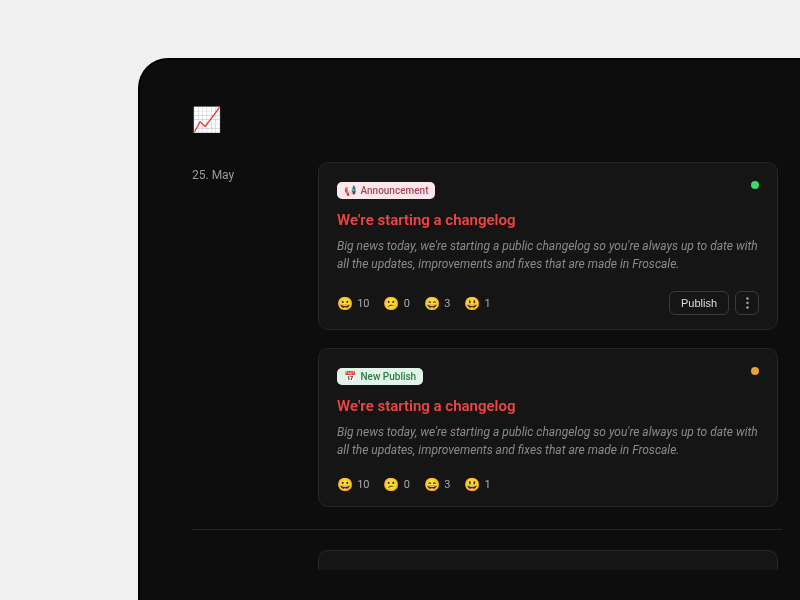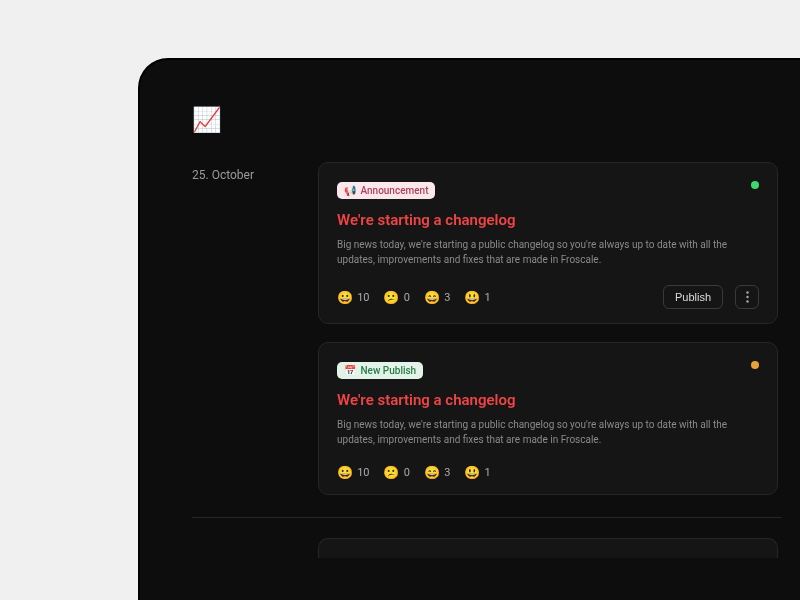--- a/index.html
+++ b/index.html
@@ -81,23 +81,24 @@
   .dot-green { background: #3dd96a; }
   .dot-orange { background: #e8a23c; }
   .card-title {
     color: #ef4444;
     font-size: 15px;
     font-weight: 600;
     margin-bottom: 8px;
   }
   .card-body {
     color: #8a8a8a;
-    font-size: 10px;
+    font-size: 12px;
     line-height: 1.5;
     margin-bottom: 18px;
+    font-style: italic;
   }
   .card-footer {
     display: flex;
     align-items: center;
     justify-content: space-between;
   }
   .reactions {
     display: flex;
     gap: 14px;
   }
@@ -105,21 +106,21 @@
     display: flex;
     align-items: center;
     gap: 4px;
     font-size: 11px;
     color: #aaa;
   }
   .reaction-emoji { font-size: 13px; }
   .actions {
     display: flex;
     align-items: center;
-    gap: 12px;
+    gap: 6px;
   }
   .btn {
     background: transparent;
     border: 1px solid #3a3a3a;
     color: #ddd;
     font-size: 11px;
     padding: 5px 11px;
     border-radius: 6px;
     cursor: pointer;
     display: flex;
@@ -158,21 +159,21 @@
 <body>
 
 <div class="device-frame">
 
   <h1 class="page-title">
     <span>📈</span>
   </h1>
 
   <div class="content-row">
     <div class="date-col">
-      <div class="date-label">25. October</div>
+      <div class="date-label">25. May</div>
     </div>
 
     <div class="cards-col">
 
       <div class="card">
         <span class="status-dot dot-green"></span>
         <span class="tag tag-pink">
           <span>📢</span>
           <span>Announcement</span>
         </span>

